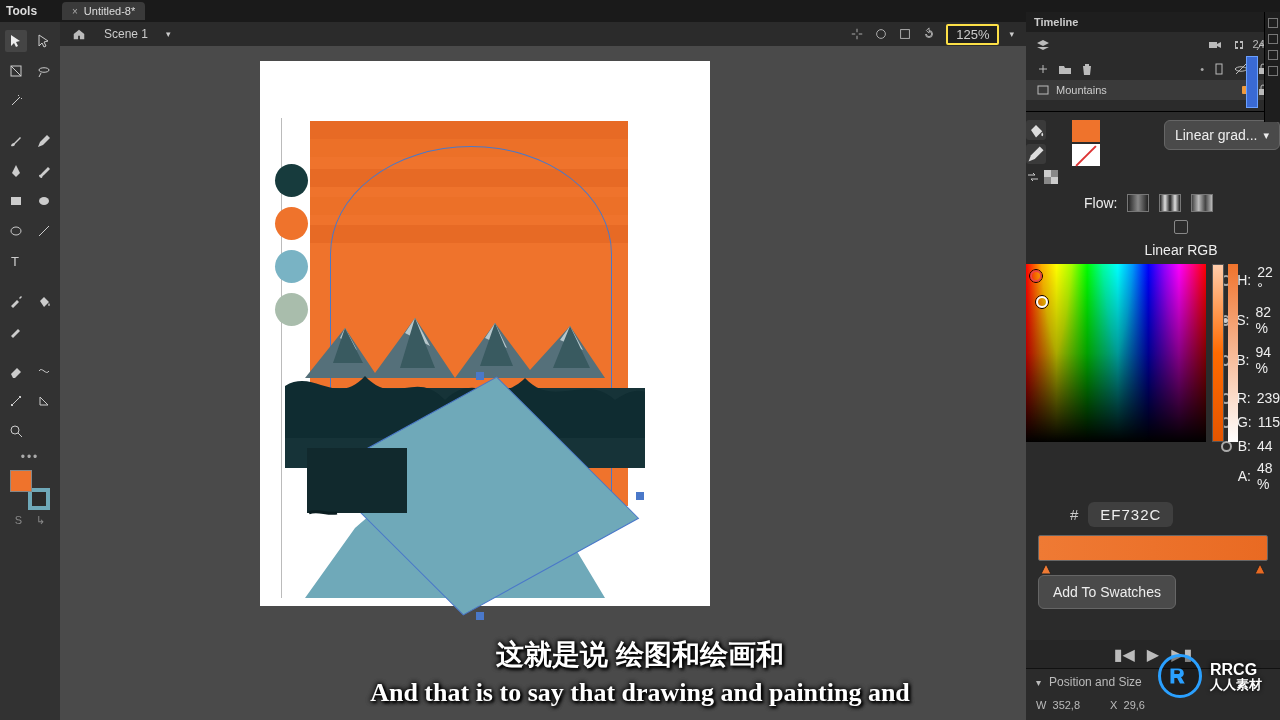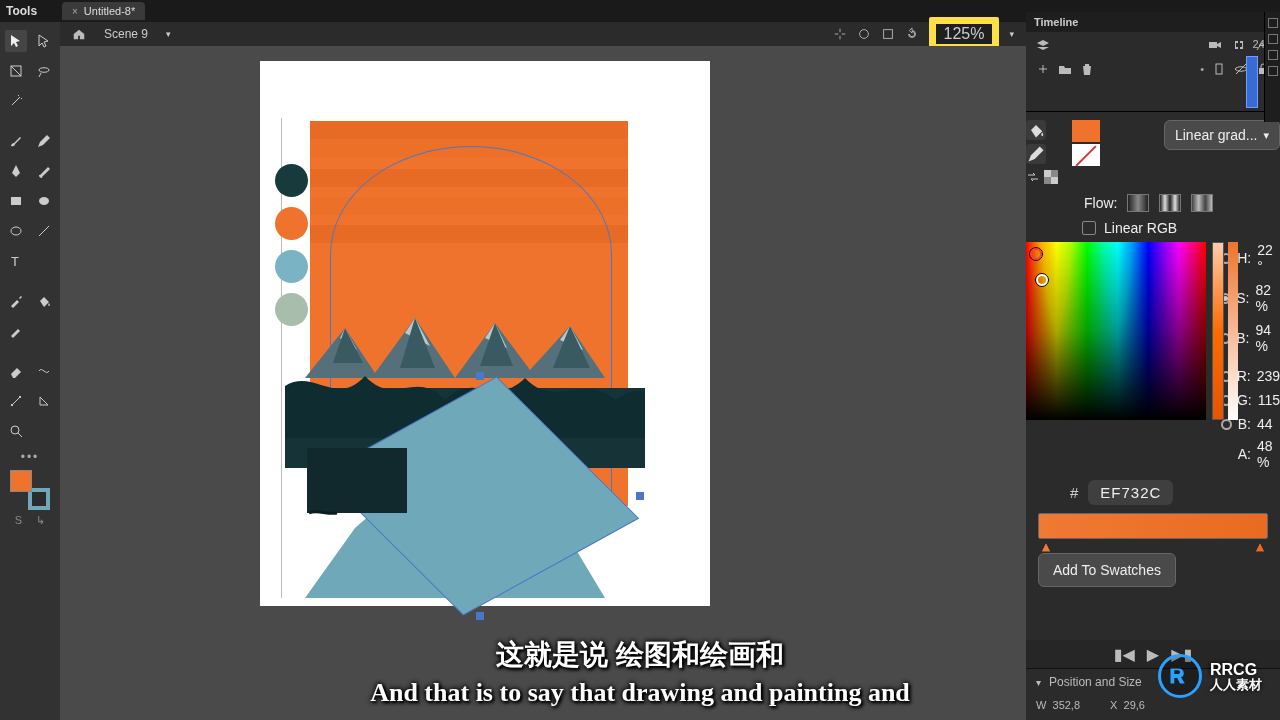--- a/index.html
+++ b/index.html
@@ -7,21 +7,21 @@
 
   
   .tabbar { position:absolute; top:0; left:60px; right:0; height:22px; background:#1a1a1a; display:flex; align-items:center; font-size:11px; }
   .tab { background:#3a3a3a; padding:3px 10px; border-top-left-radius:4px; border-top-right-radius:4px; margin-left:2px; display:flex; align-items:center; gap:6px; color:#ddd; }
   .tab .x { font-size:10px; color:#aaa; }
 
   
   .scenebar { position:absolute; top:22px; left:60px; right:254px; height:24px; background:#2b2b2b; display:flex; align-items:center; padding:0 12px; font-size:12px; color:#ccc; }
   .scenebar .scene-left { display:flex; align-items:center; gap:18px; }
   .scenebar .scene-right { margin-left:auto; display:flex; align-items:center; gap:10px; }
-  .zoom-box { background:#1f1f1f; border:7px solid #fde047; padding:1px 8px; font-size:16px; border-radius:2px; }
+  .zoom-box { background:#1f1f1f; border:2px solid #fde047; padding:1px 8px; font-size:13px; border-radius:2px; }
   .scenebar .ic { width:14px; height:14px; display:inline-block; }
 
   
   .tools-title { position:absolute; top:0; left:0; width:60px; height:22px; font-weight:700; color:#ddd; font-size:12px; padding-left:6px; line-height:22px; background:#1a1a1a; }
   .tools { position:absolute; top:22px; left:0; width:60px; bottom:0; background:#323232; padding-top:8px; }
   .tool-row { display:flex; justify-content:center; gap:6px; margin-bottom:8px; }
   .tool-btn { width:22px; height:22px; display:flex; align-items:center; justify-content:center; border-radius:2px; }
   .tool-btn.sel { background:#454545; }
   .tool-btn svg { width:16px; height:16px; }
   .tool-more { text-align:center; color:#aaa; letter-spacing:2px; font-size:12px; margin:6px 0; }
@@ -60,21 +60,21 @@
   .color-panel { padding:8px 0; }
   .fill-row { display:flex; gap:14px; align-items:flex-start; margin-bottom:10px; }
   .fb-icons { display:flex; flex-direction:column; gap:4px; }
   .fb-ic { width:20px; height:20px; background:#3a3a3a; display:flex; align-items:center; justify-content:center; border-radius:3px; }
   .fill-sw { width:28px; height:22px; background:#ef732c; margin-bottom:2px; }
   .stroke-sw { width:28px; height:22px; background:#fff; position:relative; }
   .stroke-sw::after { content:""; position:absolute; left:0; right:0; top:50%; height:2px; background:#d33; transform:rotate(-45deg); }
   .fill-type { margin-left:auto; display:flex; align-items:center; gap:6px; background:#4a4a4a; border:1px solid #666; border-radius:6px; padding:6px 10px; font-size:14px; color:#eee; }
   .flow-row { display:flex; align-items:center; gap:10px; font-size:14px; color:#eee; margin-left:58px; margin-bottom:8px; }
   .flow-box { width:22px; height:18px; border:1px solid #777; background:linear-gradient(to right,#222,#888,#222); }
-  .lrgb-row { display:flex; align-items:center; gap:8px; font-size:14px; color:#eee; margin-left:56px; margin-bottom:6px; }
+  .lrgb-row { display:flex; align-items:center; gap:8px; font-size:14px; color:#eee; margin-left:56px; margin-bottom:6px;flex-direction:column; }
   .chk { width:14px; height:14px; border:1px solid #888; border-radius:2px; }
 
   .spectrum { position:relative; width:230px; height:178px; margin:0 auto; }
   .sv-box { position:absolute; left:0; top:0; width:180px; height:178px;
     background:
       linear-gradient(to top, #000, rgba(0,0,0,0)),
       linear-gradient(to right, #ff0000, #ffff00 17%, #00ff00 34%, #00ffff 51%, #0000ff 68%, #ff00ff 85%, #ff0000);
   }
   .sv-box::after { content:""; position:absolute; inset:0; background:linear-gradient(to right, #fff, rgba(255,255,255,0)); mix-blend-mode:overlay; opacity:0.4; }
   .sv-cursor { position:absolute; width:12px; height:12px; border:2px solid #fff; border-radius:50%; outline:1px solid #000; transform:translate(-50%,-50%); }
@@ -115,21 +115,21 @@
     <span class="x">×</span>
     <span>Untitled-8*</span>
   </div>
 </div>
 
 <div class="scenebar">
   <div class="scene-left">
     <span class="ic"><svg viewBox="0 0 16 16">
           <path fill="#bbb" d="M2 8l6-5 6 5v6H9v-4H7v4H2z"></path>
         </svg></span>
-    <span>Scene 9</span>
+    <span>Scene 1</span>
     <span style="font-size:9px;">▾</span>
   </div>
   <div class="scene-right">
     <span class="ic"><svg viewBox="0 0 16 16">
           <path stroke="#bbb" fill="none" d="M8 2v4M8 10v4M2 8h4M10 8h4"></path>
         </svg></span>
     <span class="ic"><svg viewBox="0 0 16 16">
           <circle cx="8" cy="8" r="5" fill="none" stroke="#bbb"></circle>
         </svg></span>
     <span class="ic"><svg viewBox="0 0 16 16">
@@ -397,20 +397,32 @@
           </svg></span>
       <span class="tl-ic"><svg viewBox="0 0 14 14">
             <path fill="none" stroke="#bbb" d="M1 7c2-3 10-3 12 0-2 3-10 3-12 0z"></path>
             <path stroke="#bbb" d="M2 12L12 2"></path>
           </svg></span>
       <span class="tl-ic"><svg viewBox="0 0 14 14">
             <rect x="3" y="6" width="8" height="6" fill="#bbb"></rect>
             <path fill="none" stroke="#bbb" d="M5 6V4a2 2 0 0 1 4 0v2"></path>
           </svg></span>
     </div>
+    <div class="layer-row">
+      <span class="tl-ic"><svg viewBox="0 0 14 14">
+            <rect x="2" y="3" width="10" height="8" fill="none" stroke="#bbb"></rect>
+          </svg></span>
+      <span>Mountains</span>
+      <span style="flex:1"></span>
+      <span class="dot"></span>
+      <span class="tl-ic"><svg viewBox="0 0 14 14">
+            <rect x="3" y="6" width="8" height="6" fill="#bbb"></rect>
+            <path fill="none" stroke="#bbb" d="M5 6V4a2 2 0 0 1 4 0v2"></path>
+          </svg></span>
+    </div>
     <div class="frame-strip"></div>
   </div>
 
   <div class="far-right-strip">
     <div></div>
     <div></div>
     <div></div>
     <div></div>
   </div>
 

